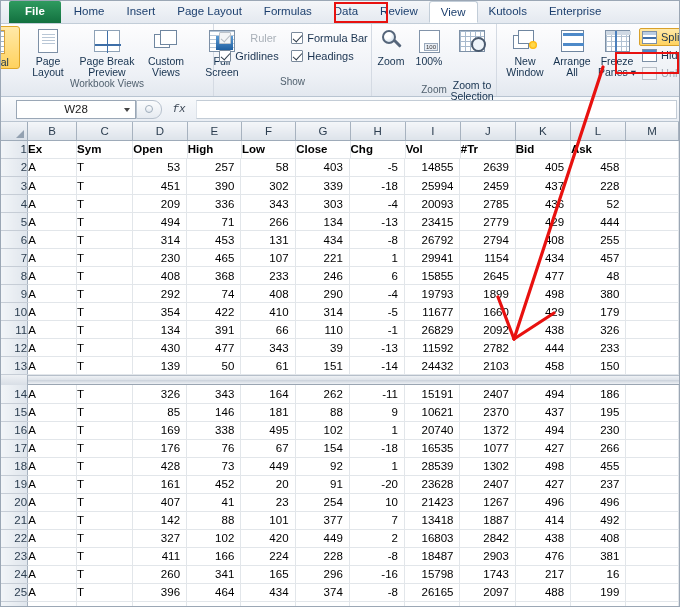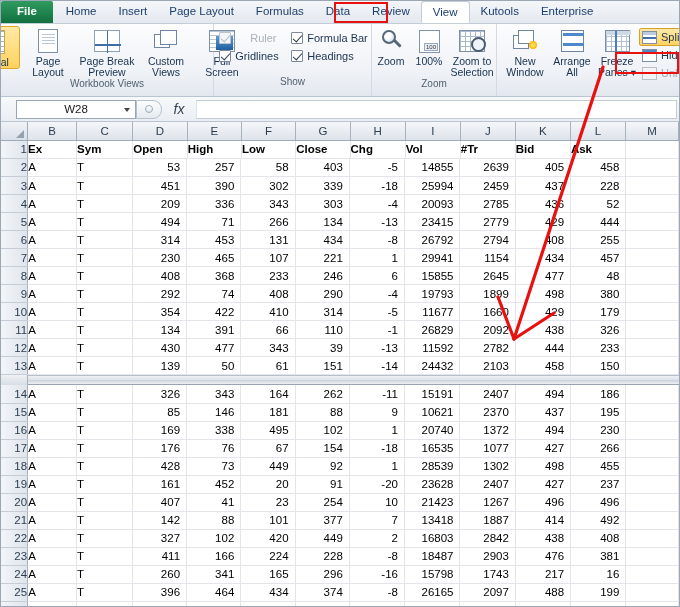--- a/index.html
+++ b/index.html
@@ -19,21 +19,21 @@
   }
 
   
   .tabstrip {
     position: relative;
     height: 23px;
     background: linear-gradient(#f4f6f9, #e4e9f0);
     border-bottom: 1px solid #c2cdd8;
     display: flex;
     align-items: flex-end;
-    padding-left: 0;
+    padding-left: 8px;
   }
   .tab {
     font-size: 11.5px;
     color: #1c3f6e;
     padding: 3px 11px 4px 11px;
     height: 22px;
     line-height: 15px;
     white-space: nowrap;
     cursor: default;
   }
@@ -291,22 +291,22 @@
     font-size:11px;color:#5e6a78;
     border-radius:9px;
   }
   .fbtn.grp {
     background:linear-gradient(#fbfcfd,#e6ebf1);
     border:1px solid #b7c1cd; border-radius:0 9px 9px 0; width:26px;
     margin-left:0;
   }
   .fxlabel {
     width:34px; text-align:center;
-    font-family:Liberation Sans, sans-serif; font-style:italic;
-    font-size:14px; color:#3a4654;
+    font-family:Liberation Mono, monospace; font-style:italic;
+    font-size:11px; color:#3a4654;
   }
   .fbinput {
     flex:1; height:19px; background:#fff; border:1px solid #c3ccd6;
     border-left:1px solid #dce2e9;
   }
 
   
   .sheet { position:relative; background:#fff; }
   table.grid { border-collapse:collapse; table-layout:fixed; }
   table.grid td, table.grid th { padding:0; margin:0; }
@@ -470,21 +470,21 @@
               </div>
             </div>
           <div class="lbl">Zoom</div>
         </div>
         <div class="bigbtn" style="width:38px;">
           <div class="icobox">
               <div class="p100-ico"></div>
             </div>
           <div class="lbl">100%</div>
         </div>
-        <div class="bigbtn" style="width:48px;">
+        <div class="bigbtn" style="width:48px;gap:24px;">
           <div class="icobox">
               <div class="zsel-ico"></div>
             </div>
           <div class="lbl" style="white-space:pre-line;">Zoom to
 Selection</div>
         </div>
       </div>
       <div class="rgroup-title">Zoom</div>
     </div>
 

